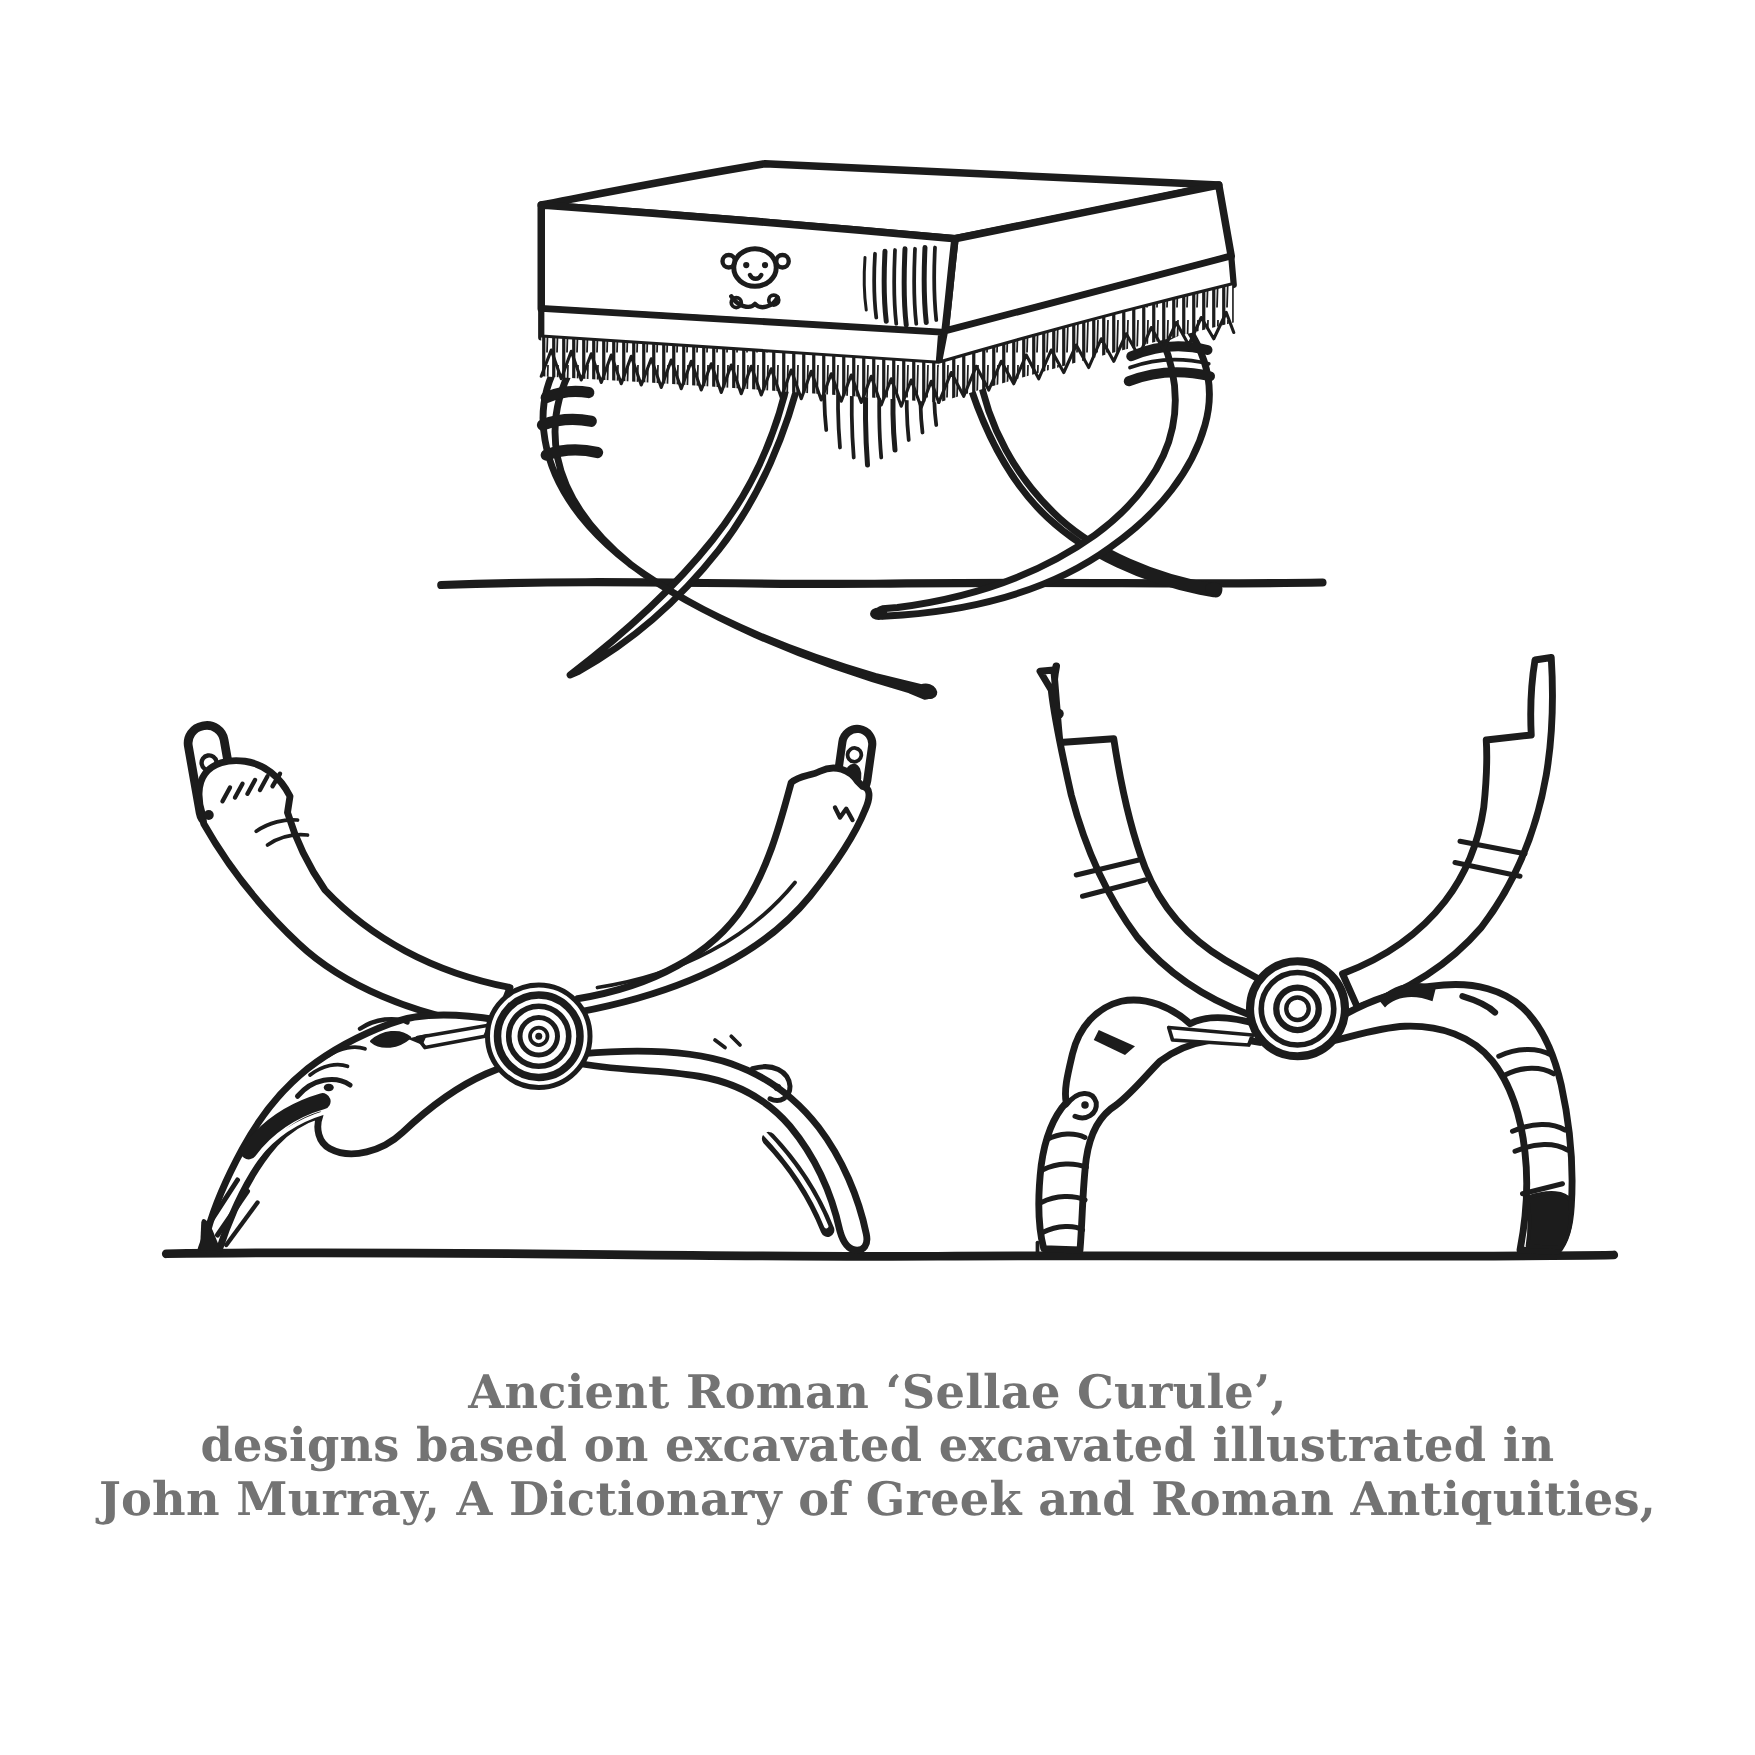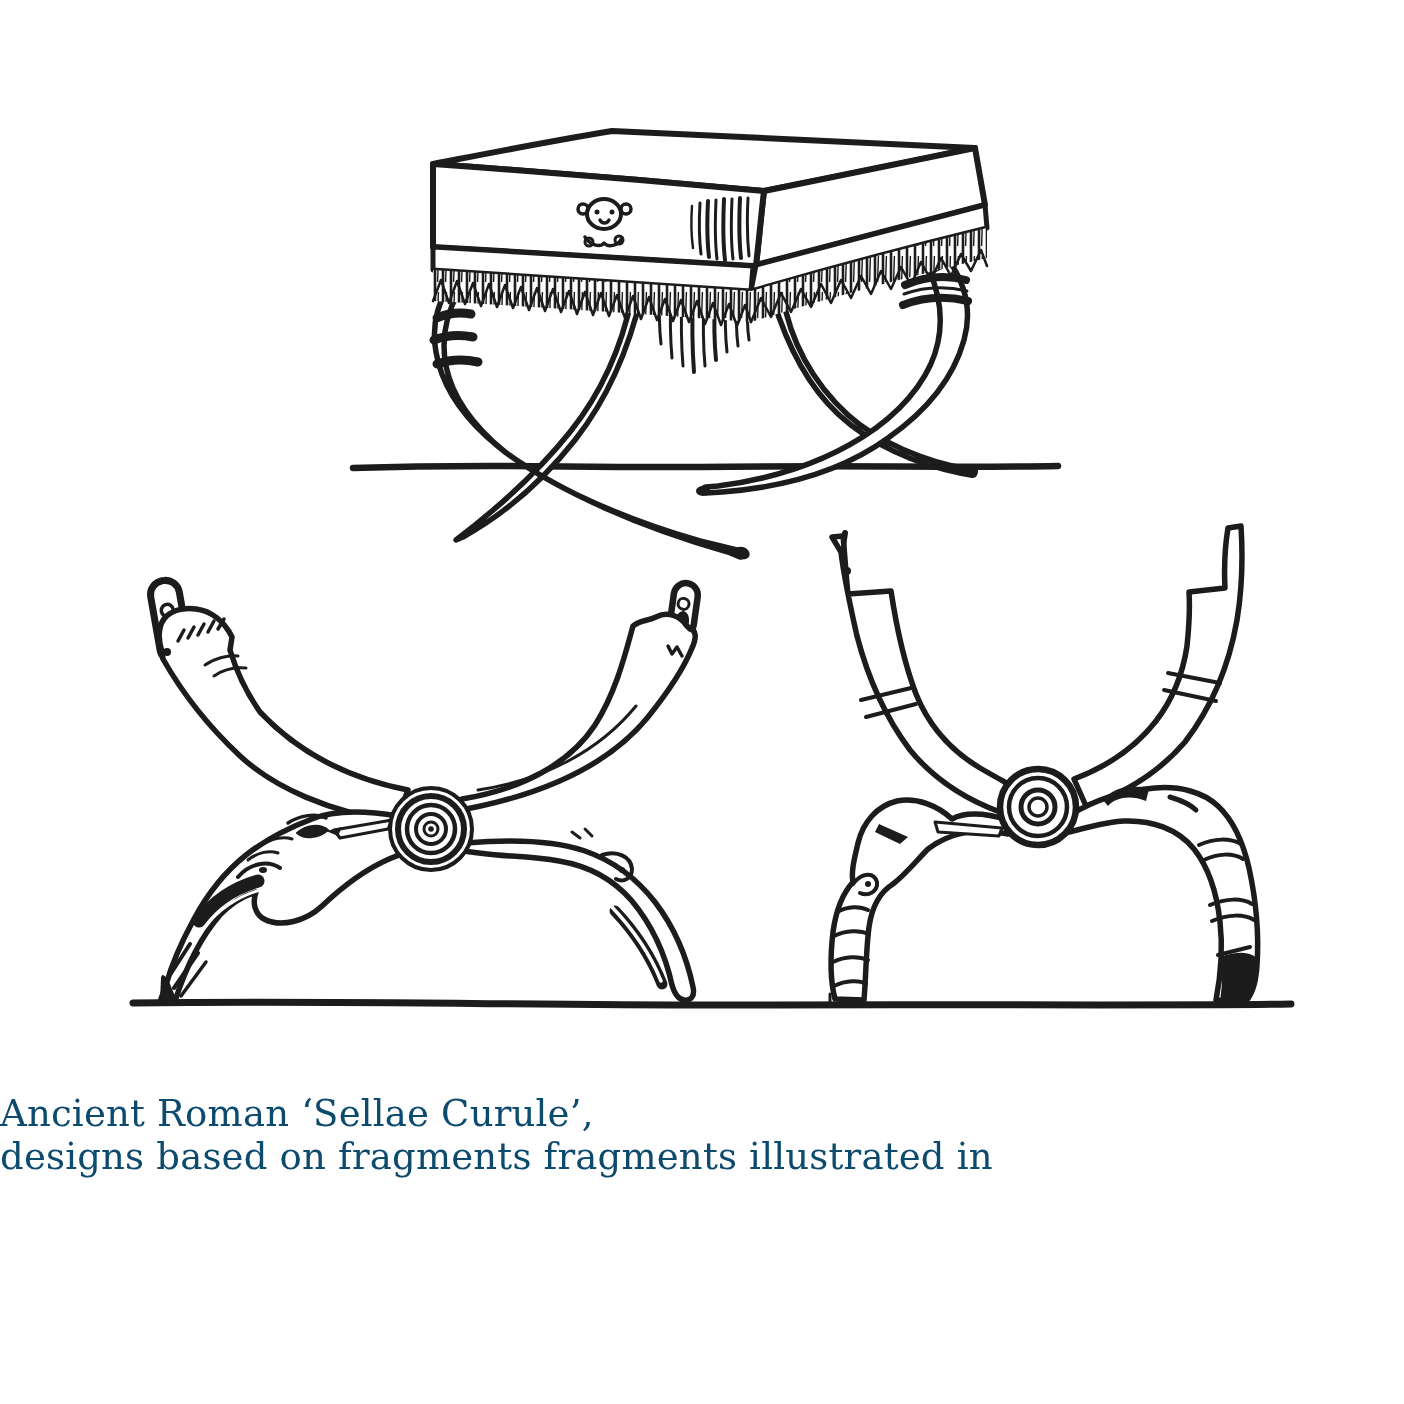--- a/index.html
+++ b/index.html
@@ -3,23 +3,24 @@
 <meta charset="utf-8">
 <style>
   html,body{margin:0;padding:0;}
   body{
     width:1404px;height:1404px;background:#ffffff;position:relative;overflow:hidden;
     font-family:"DejaVu Serif","Liberation Serif",serif;
   }
   .plate{position:absolute;left:0;top:0;width:1404px;height:1404px;}
   .caption{
     position:absolute;left:0;top:1092px;width:1404px;
-    text-align:left;color:#0c4a6e;
+    text-align:center;color:#737373;
     font-size:37px;line-height:43px;letter-spacing:.2px;
     font-family:"DejaVu Serif","Liberation Serif",serif;
+    font-weight:bold;
   }
   .caption div{white-space:nowrap;}
   svg *{vector-effect:none;}
 </style>
 </head>
 <body>
 
 <svg class="plate" viewBox="0 0 1404 1404" xmlns="http://www.w3.org/2000/svg">
   <defs>
     <pattern id="fr" width="8" height="36" patternUnits="userSpaceOnUse">
@@ -224,14 +225,15 @@
         <circle cx="1038" cy="807" r="29" stroke-width="4.5"></circle>
         <circle cx="1038" cy="807" r="17" stroke-width="5"></circle>
         <circle cx="1038" cy="807" r="9" stroke-width="3.5"></circle>
       </g>
     </g>
   </g>
 </svg>
 
 <div class="caption">
   <div>Ancient Roman ‘Sellae Curule’,</div>
-  <div>designs based on fragments fragments illustrated in</div>
+  <div>designs based on excavated excavated illustrated in</div>
+  <div>John Murray, A Dictionary of Greek and Roman Antiquities,</div>
 </div>
 
 </body></html>

